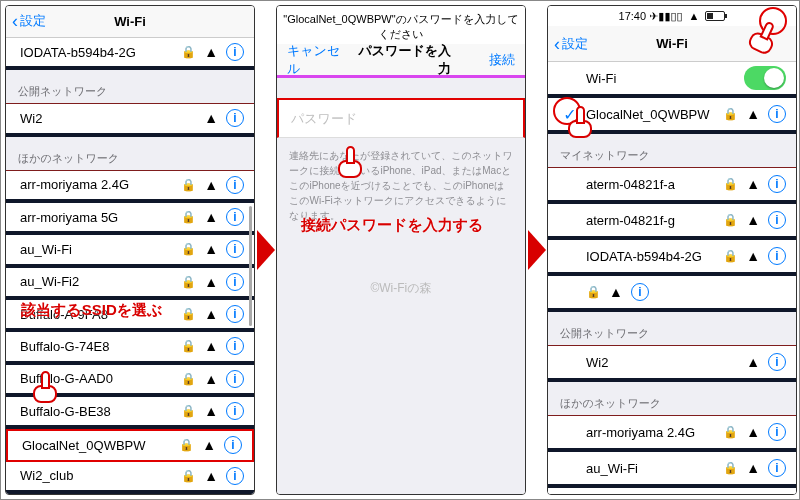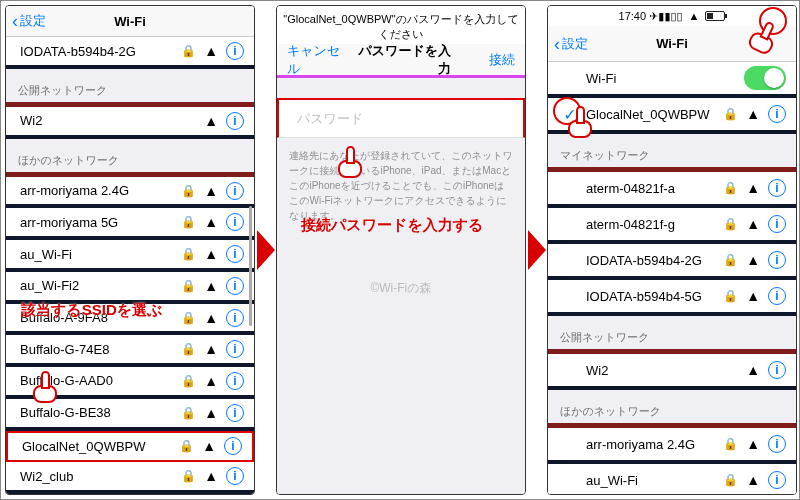--- a/index.html
+++ b/index.html
@@ -39,21 +39,21 @@
   }
   .navbar .back {
     position: absolute; left: 6px; top: 0; bottom: 0;
     display: flex; align-items: center; gap: 2px;
     color: #007aff; font-weight: 400;
   }
   .chevron-left { font-size: 18px; line-height: 1; }
   .section-hdr {
     background: #efeff4; color: #6d6d72;
     font-size: 11px; padding: 14px 12px 4px 12px;
-    border-bottom: 5px solid #7f1d1d;
+    border-bottom: 1px solid #7f1d1d;
   }
   .row {
     display: flex; align-items: center;
     height: 36px; padding: 0 10px 0 14px;
     border-bottom: 4px solid #0f172a;
     background: #fff; gap: 8px;
   }
   .row .name { flex: 1; white-space: nowrap; overflow: hidden; text-overflow: ellipsis; }
   .row .icons { display: flex; align-items: center; gap: 8px; }
   .lock { font-size: 12px; }
@@ -109,21 +109,21 @@
   .p2-topstrip {
     font-size: 11px; text-align: center; padding: 6px 6px 2px; background: #fff;
   }
   .p2-dialogbar {
     display: flex; align-items: center; height: 34px; padding: 0 10px;
     border-bottom: 3px solid #d946ef; background: #f8f8f8;
   }
   .p2-dialogbar .cancel, .p2-dialogbar .connect { color: #007aff; width: 64px; }
   .p2-dialogbar .title { flex: 1; text-align: right; font-weight: 600; }
   .p2-field {
-    height: 40px; padding: 0 18px; display: flex; align-items: center;
+    height: 40px; padding: 0 12px; display: flex; align-items: center;
     border-bottom: 1px solid #ddd; background: #fff;
   }
   .p2-placeholder { color: #bfbfbf; }
   .p2-note {
     font-size: 10px; color: #8e8e93; padding: 10px 12px; line-height: 1.5;
     background: #efeff4; flex: 1;
   }
   .p2-note .wm { color:#bbb; text-align:center; margin-top:56px; font-size:12px;}
 
   
@@ -354,21 +354,20 @@
           <span class="check-spacer"></span>
           <span class="name">IODATA-b594b4-2G</span>
           <span class="icons">
             <span class="lock">🔒</span>
             <span class="wifi-glyph">▲</span>
             <span class="info-circle">i</span>
           </span>
         </div>
       <div class="row">
           <span class="check-spacer"></span>
-          <span class="name">IODATA-b594b4-5G</span>
           <span class="icons">
             <span class="lock">🔒</span>
             <span class="wifi-glyph">▲</span>
             <span class="info-circle">i</span>
           </span>
         </div>
 
       <div class="section-hdr">公開ネットワーク</div>
       <div class="row">
           <span class="check-spacer"></span>

